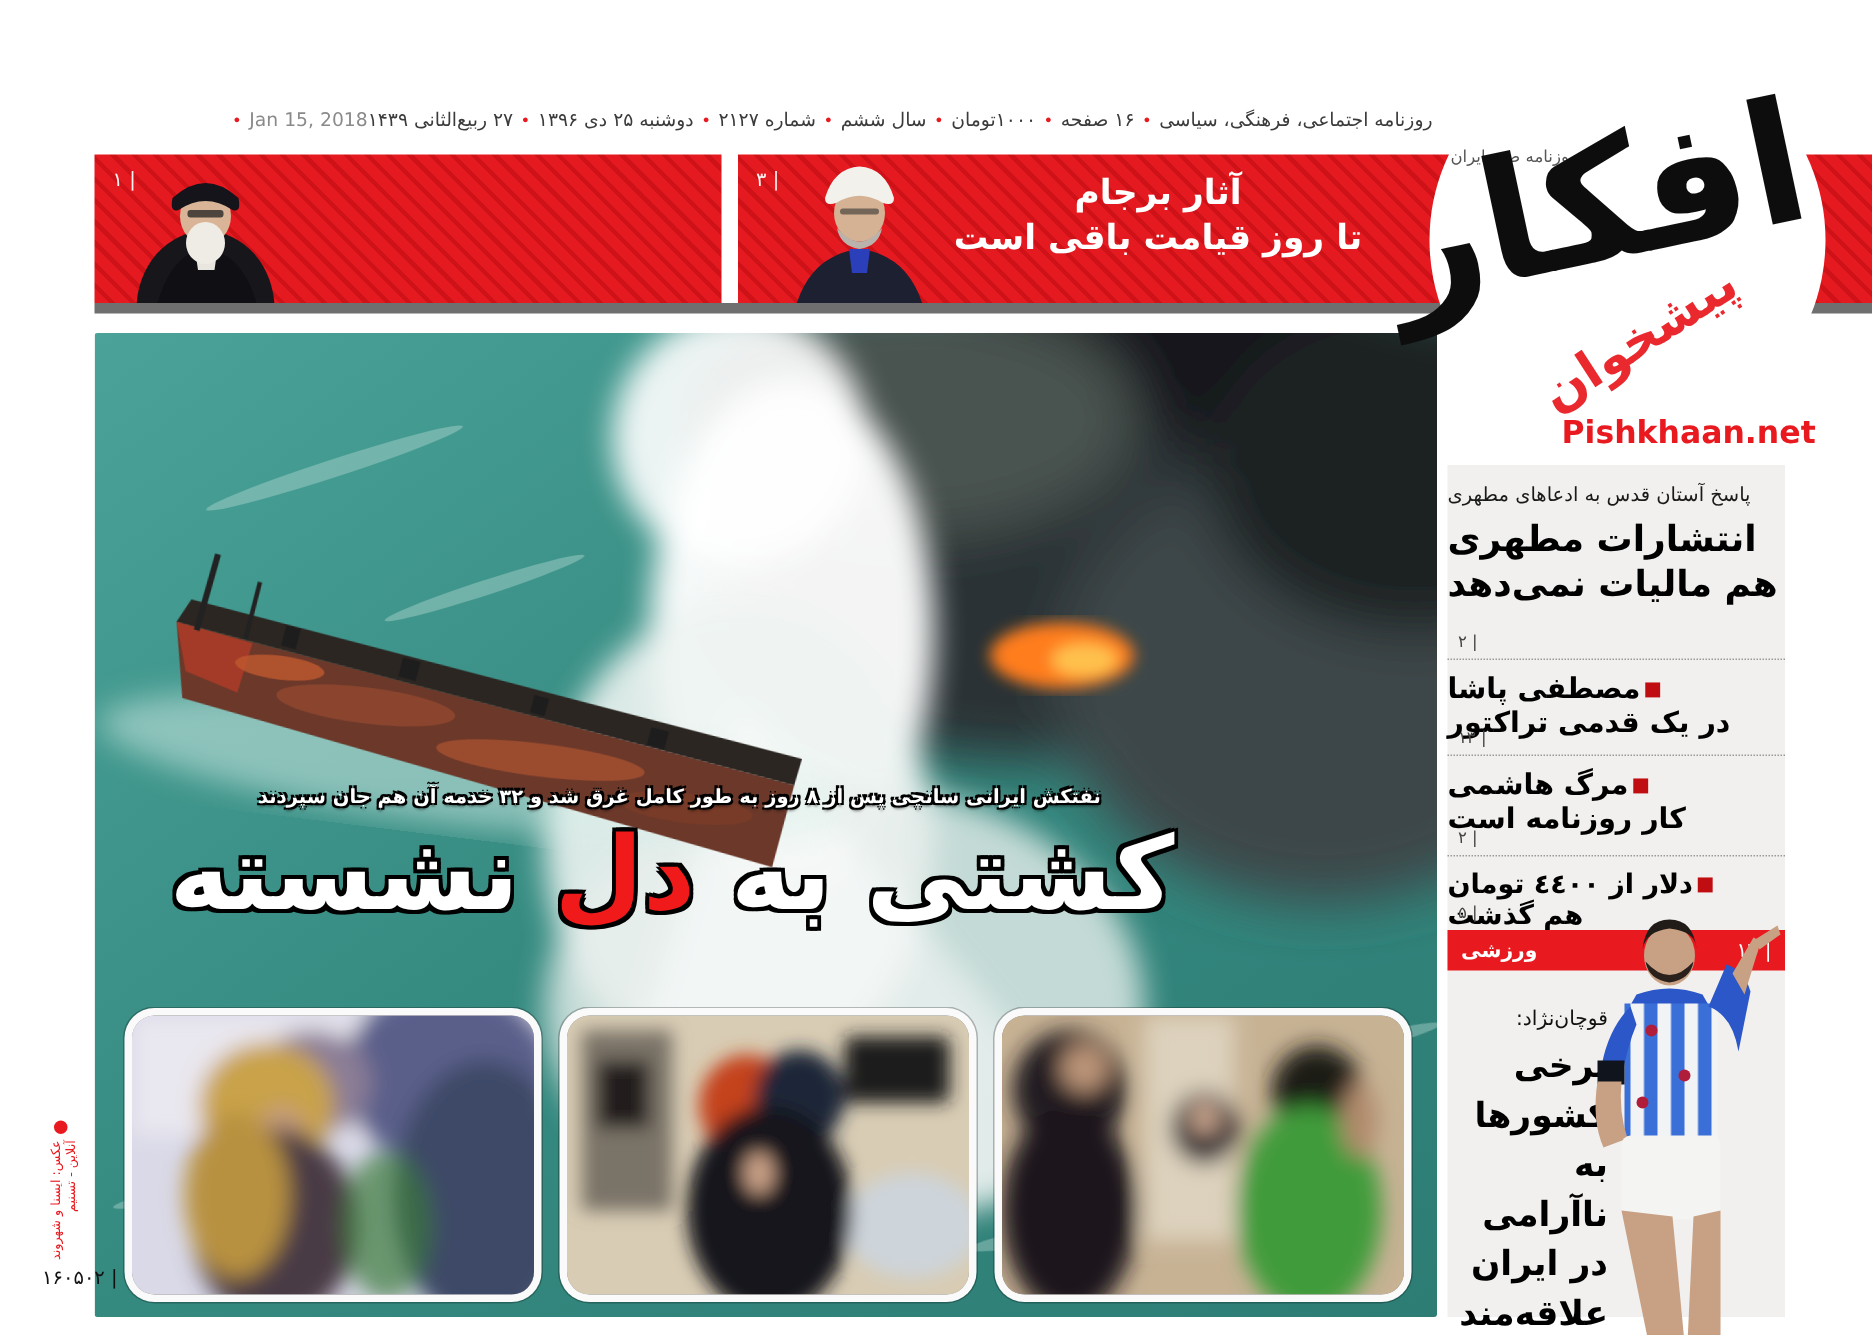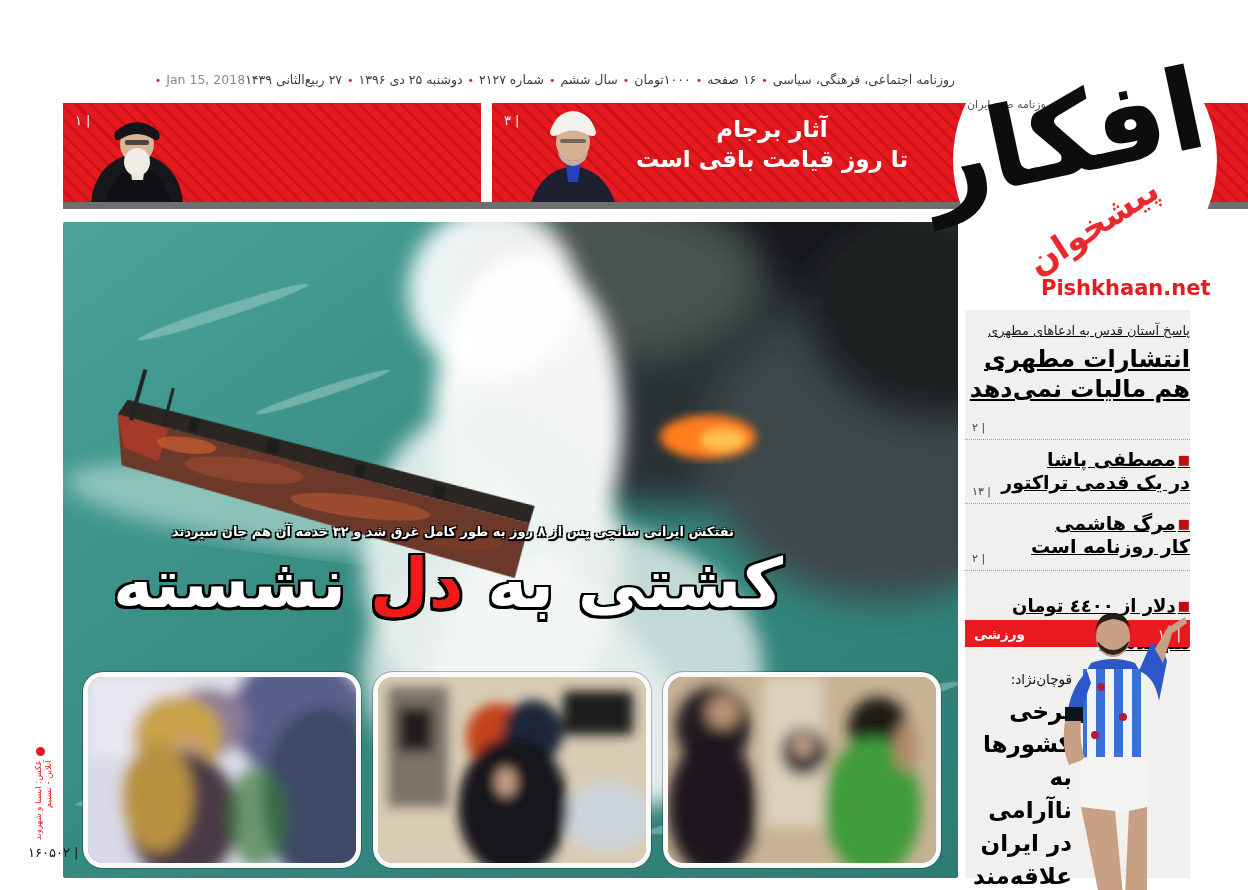--- a/index.html
+++ b/index.html
@@ -48,28 +48,28 @@
     overflow:hidden; box-shadow:0 0 0 1px rgba(0,0,0,.25); background:#888; }
 
   
   #credit { position:absolute; left:33px; top:760px; writing-mode:vertical-rl; transform:rotate(180deg);
     color:#e8191f; font-size:8.5px; height:92px; direction:rtl; }
   #credit-dot { position:absolute; left:36px; top:747px; width:9px; height:9px; border-radius:50%; background:#e8191f; }
   #corner-code { position:absolute; left:28px; top:845px; font-size:13px; font-weight:normal; color:#111; direction:ltr; }
 
   
   #sidebar { position:absolute; left:965px; top:310px; width:225px; height:568px; background:#f1f0ee; }
-  .sb-item { position:relative; direction:rtl; text-align:right; border-bottom:1px dotted #999;text-decoration:underline; }
+  .sb-item { position:relative; direction:rtl; text-align:left; border-bottom:1px dotted #999; }
   #sb1 { height:130px; padding-top:13px; }
   #sb2 { height:64px; } #sb3 { height:67px; } #sb4 { height:49px; border-bottom:none; }
   .sb-kicker { font-size:13px; color:#1a1a1a; margin-bottom:6px; }
   .sb-h { font-size:24px; font-weight:bold; color:#000; line-height:30px; }
   .sb-line { font-size:19px; font-weight:bold; color:#000; line-height:23px; }
   #sb2 .sb-line:first-child, #sb3 .sb-line:first-child, #sb4 .sb-line:first-child { padding-top:8px; }
-  #sb4 .sb-line { font-size:18px; line-height:21px;margin-top:16px; }
+  #sb4 .sb-line { font-size:18px; line-height:21px; }
   .sb-bullet { color:#c00d12; font-size:13px; vertical-align:2px; margin-left:2px; }
   .sb-page { position:absolute; bottom:5px; left:7px; font-size:11px; color:#444; direction:ltr; }
   #sports-bar { position:absolute; top:310px; left:0; width:225px; height:27px; background:#e8191f;
     color:#fff; display:flex; align-items:center; justify-content:space-between; padding:0 9px;
     font-size:13.5px; font-weight:bold; z-index:1; }
   #sports-bar .bar-page { direction:ltr; font-weight:normal; }
   #sports { position:absolute; top:337px; left:0; width:225px; height:231px;margin-top:12px; }
   #sports-text { position:absolute; right:118px; left:6px; top:12px; direction:rtl; text-align:right; }
   #sports-kicker { font-size:13.5px; color:#111; margin-bottom:8px; }
   .sp-line { font-size:23px; font-weight:bold; color:#000; line-height:33px; }

